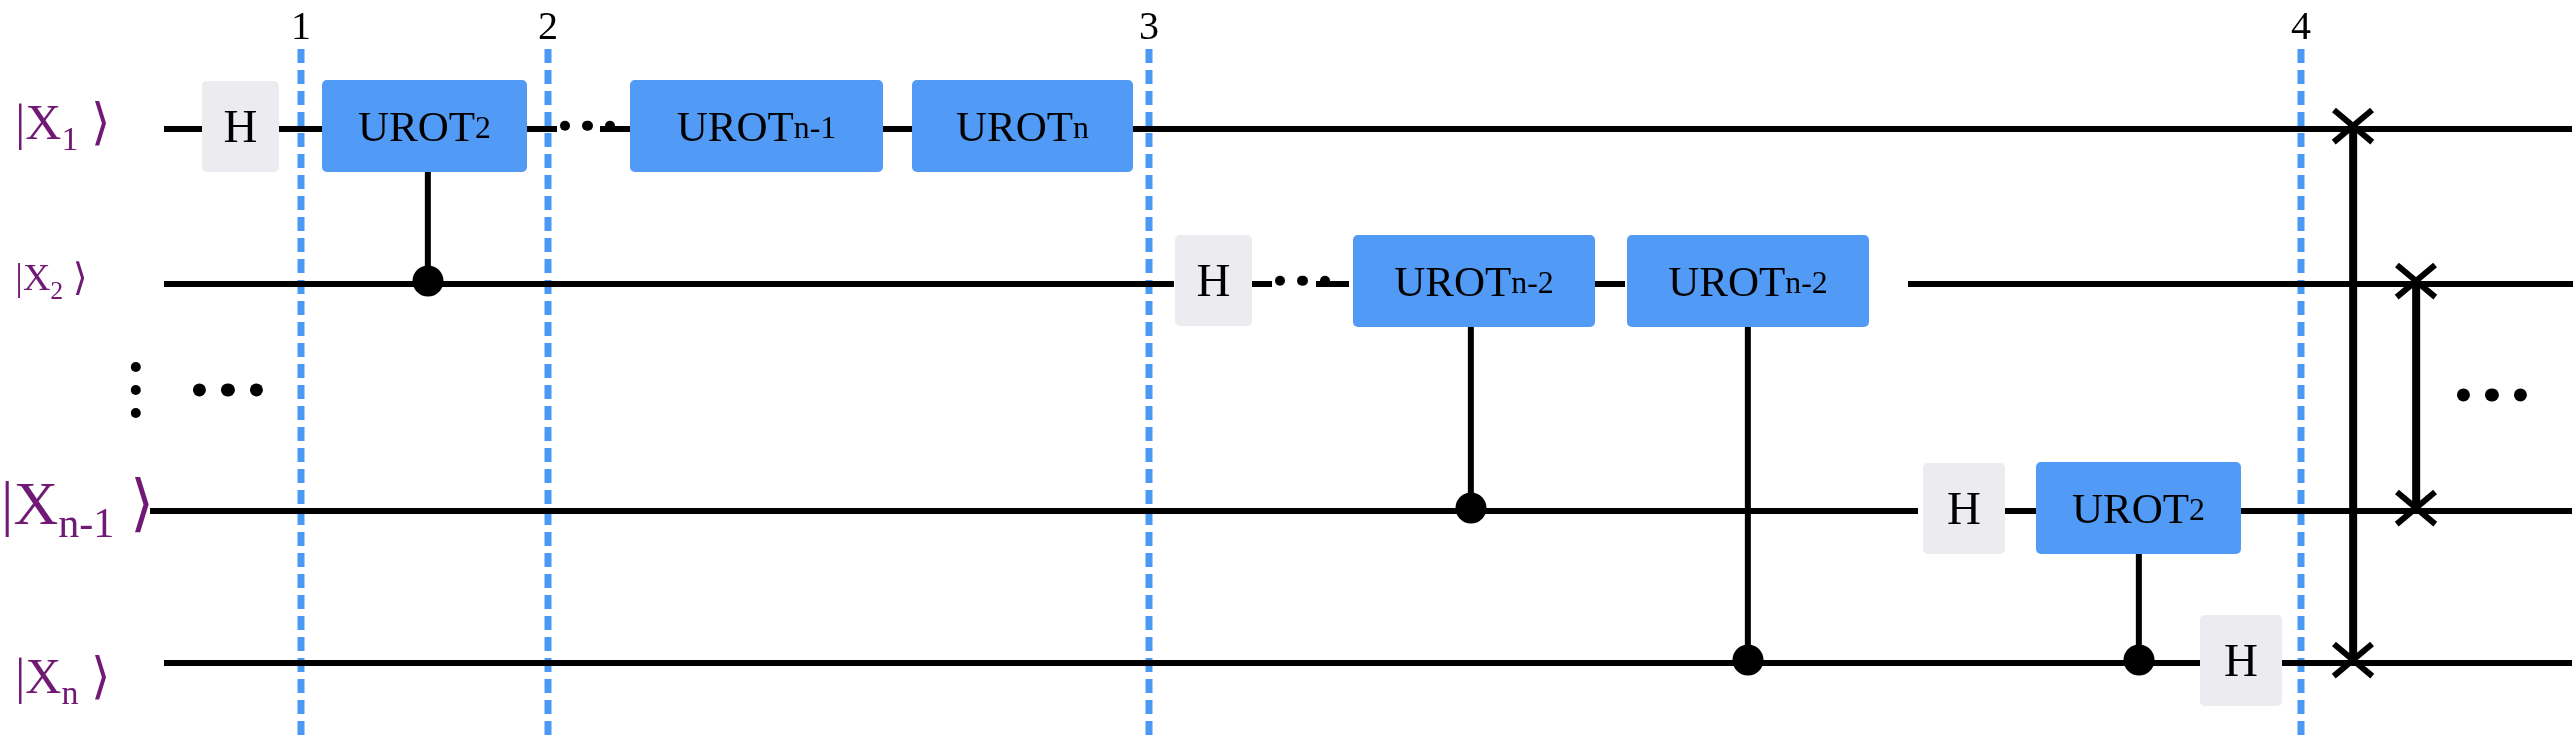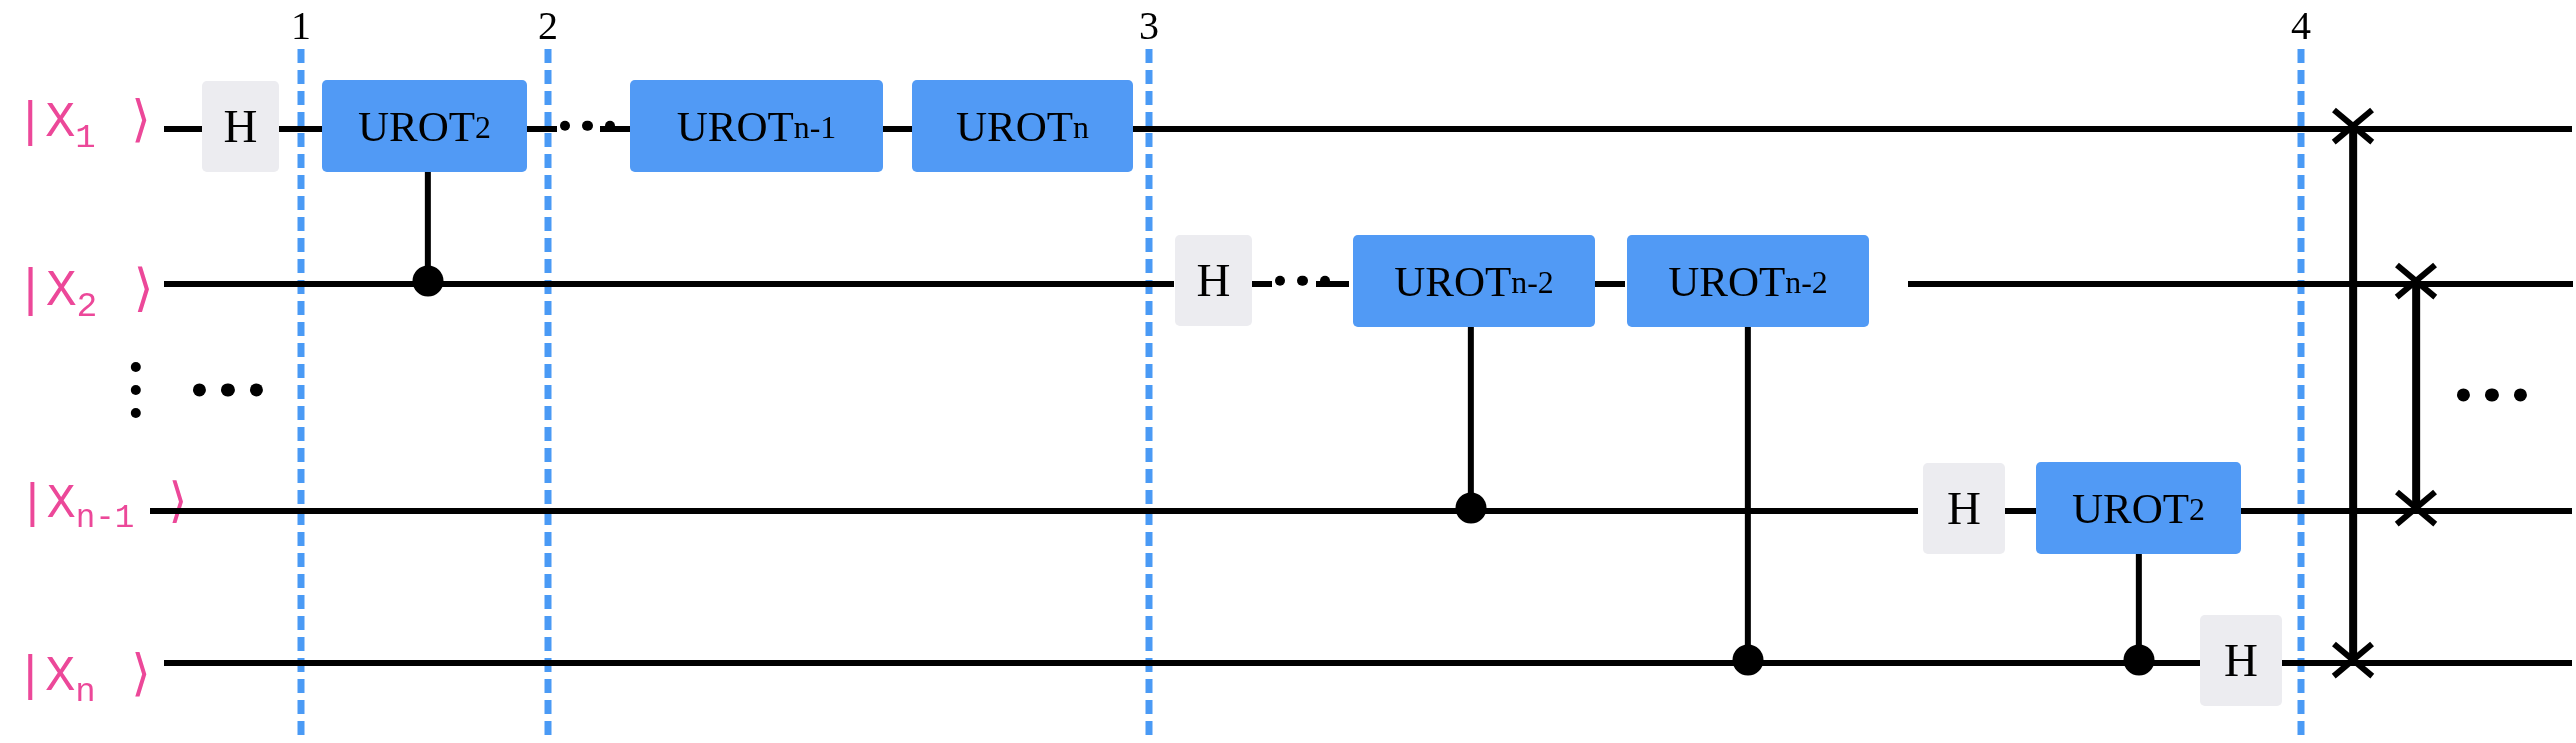--- a/index.html
+++ b/index.html
@@ -16,22 +16,22 @@
   
   .wire{
     position:absolute;
     background:#000000;
     height:6.3px;
   }
 
   
   .qlabel{
     position:absolute;
-    color:#ec4899;
-    font-family:Liberation Mono, monospace;
+    color:#701a75;
+    font-family:Liberation Serif, serif;
     white-space:nowrap;
     line-height:1;
     transform:translateY(-50%);
   }
   .qlabel .ket-bar{ font-weight:400; }
   .qlabel .sub{
     font-size:0.68em;
     vertical-align:sub;
     letter-spacing:0;
   }
@@ -171,26 +171,26 @@
   <div class="barrier" style="left:301px;  top:49px; height:686px;"></div>
   <div class="barrier" style="left:548px;  top:49px; height:686px;"></div>
   <div class="barrier" style="left:1149px; top:49px; height:686px;"></div>
   <div class="barrier" style="left:2301px; top:49px; height:686px;"></div>
 
   <div class="qlabel" style="left:15.3px; top:126px; font-size:50px;">
     <span class="ket-bar">|</span><span>X</span><span class="sub">1</span>
     <span class="ket-bar">⟩</span>
   </div>
 
-  <div class="qlabel" style="left:15.3px; top:281px; font-size:51px;margin-top:14px;">
+  <div class="qlabel" style="left:15.3px; top:281px; font-size:38px;">
     <span class="ket-bar">|</span><span>X</span><span class="sub">2</span>
     <span class="ket-bar">⟩</span>
   </div>
 
-  <div class="qlabel" style="left:18px; top:508px; font-size:48px;">
+  <div class="qlabel" style="left:1px; top:508px; font-size:62px;">
     <span class="ket-bar">|</span><span>X</span><span class="sub">n-1</span>
     <span class="ket-bar">⟩</span>
   </div>
 
   <div class="qlabel" style="left:15.3px; top:680px; font-size:50px;">
     <span class="ket-bar">|</span><span>X</span><span class="sub">n</span>
     <span class="ket-bar">⟩</span>
   </div>
 
   <div class="wire" style="left:164px; top:126px; width:40px;"></div>

